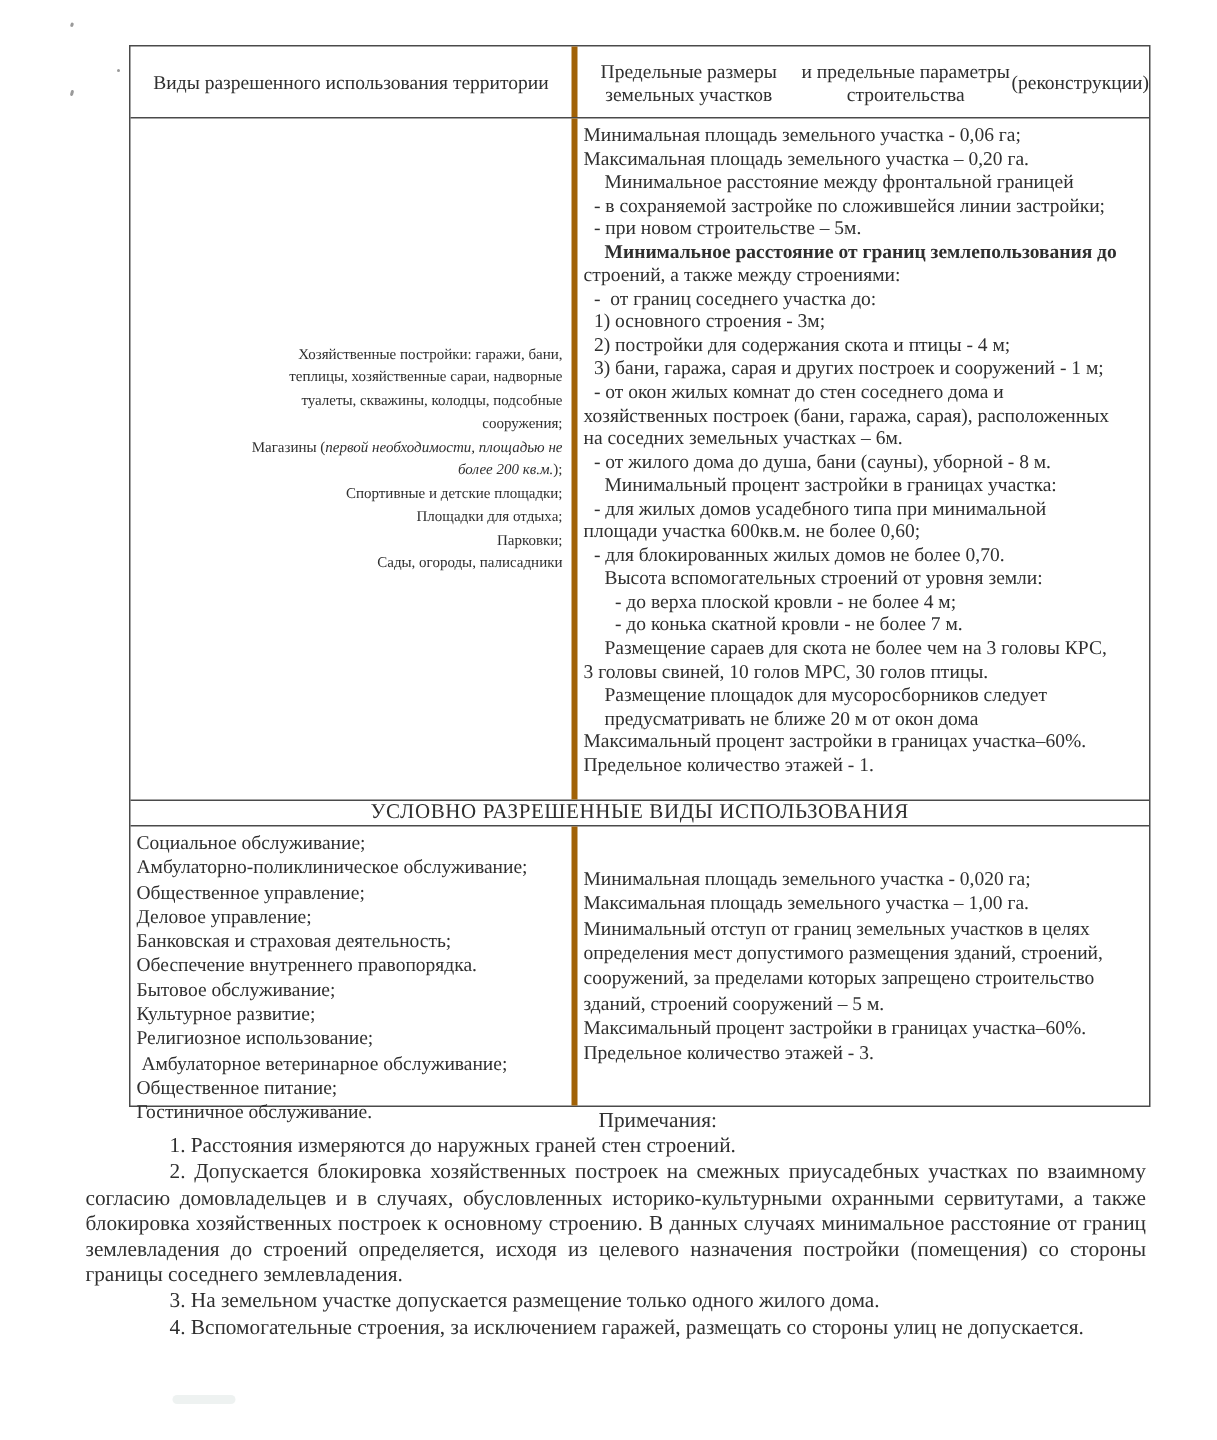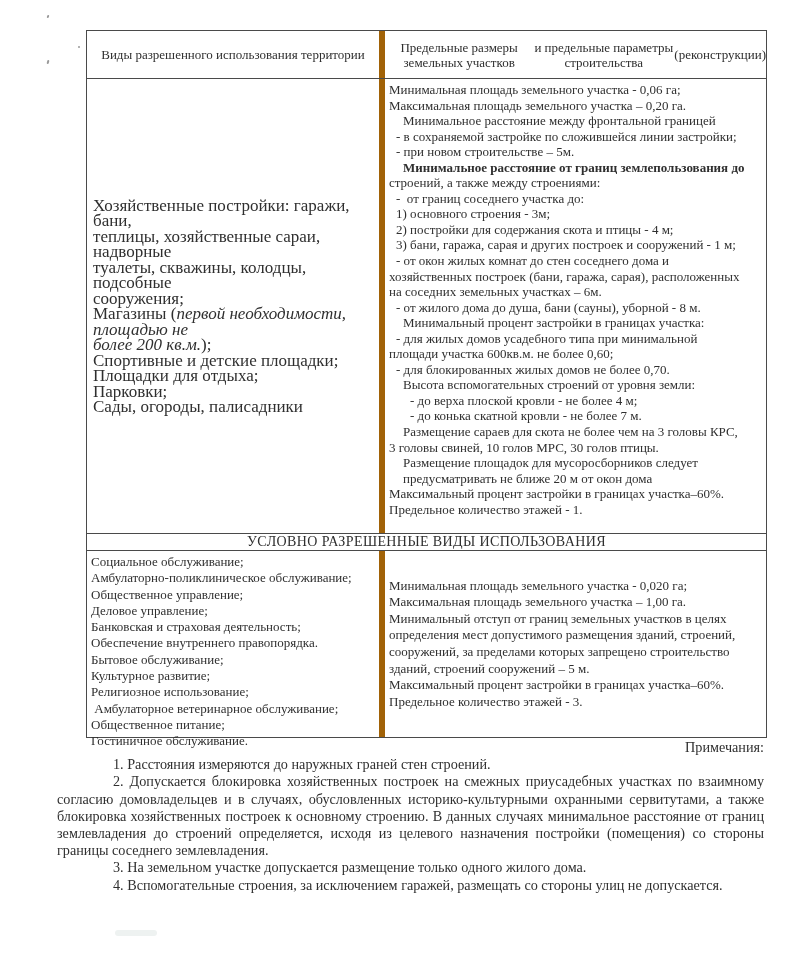--- a/index.html
+++ b/index.html
@@ -13,33 +13,33 @@
   }
   
   .reg-table{
     position:absolute;left:86px;top:30px;width:681px;
     border:1px solid #4a4a4a;
     box-sizing:border-box;
     background:#fff;
   }
   .t-row{display:flex;border-top:1px solid #4a4a4a;box-sizing:border-box;}
   .t-row:first-child{border-top:none;}
-  .cell-l{width:298px;border-right:6px solid #a16207;box-sizing:border-box;}
+  .cell-l{width:298px;border-right:4px solid #a16207;box-sizing:border-box;}
   .cell-r{flex:1;box-sizing:border-box;}
   
   .hdr-row{height:47px;}
   .hdr-cell{
     display:flex;flex-direction:row;justify-content:center;align-items:center;
     text-align:center;font-size:13px;line-height:15px;
   }
   
   .uses-row{height:455px;}
   .uses-cell{
     display:flex;flex-direction:column;justify-content:center;
-    padding:0 6px;font-size:17px;line-height:15.5px;
+    padding:0 6px;font-size:10px;line-height:15.5px;text-align:right;
   }
   .params-cell{
     padding:3px 4px 0 4px;font-size:13px;line-height:15.55px;
   }
   
   .section-row{height:17px;}
   .section-cell{
     width:100%;text-align:center;font-size:14px;line-height:16px;
     letter-spacing:0.4px;overflow:hidden;
   }
@@ -52,21 +52,21 @@
     display:flex;flex-direction:column;justify-content:center;
     padding:0 4px;font-size:13px;line-height:16.6px;
   }
   .line{white-space:pre-wrap;}
   
   .notes{
     position:absolute;left:57px;top:739px;width:707px;
     font-size:14.2px;line-height:17.2px;
     text-align:justify;
   }
-  .note-title{text-indent:56px;text-align:right;}
+  .note-title{text-indent:56px;text-align:center;}
   .note-para{margin:0;text-indent:56px;}
   
   .speck{position:absolute;background:#9a9a9a;border-radius:1px;}
   .smudge{position:absolute;background:#e3e9e7;border-radius:3px;opacity:.6;}
 </style>
 </head>
 <body>
 
 <div class="page">
 

